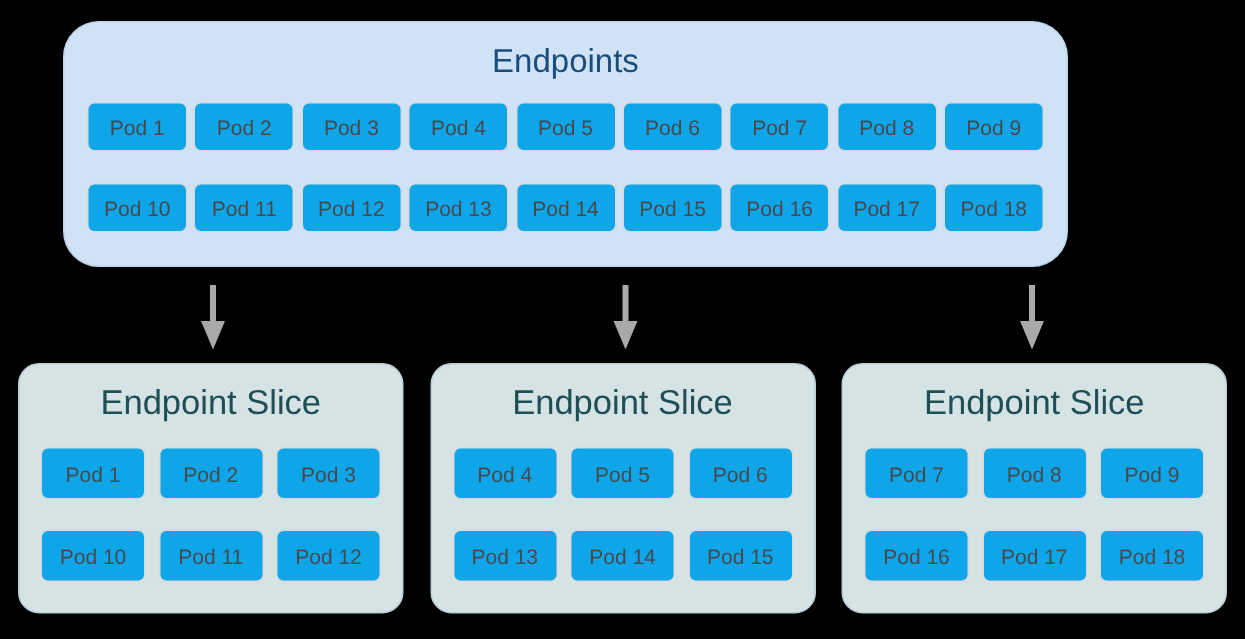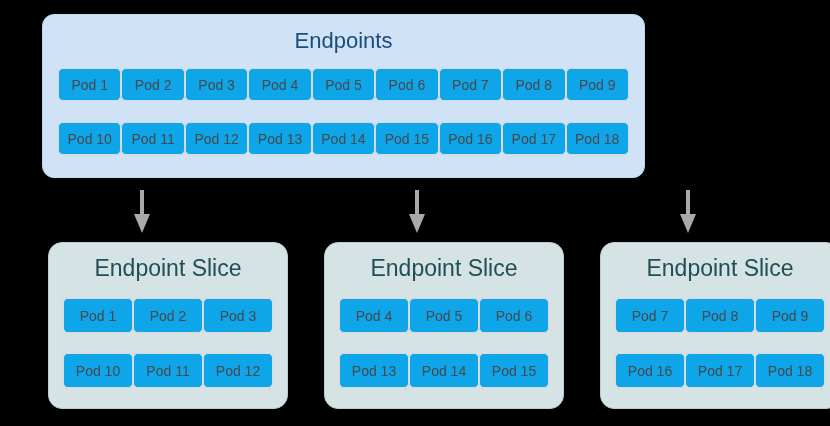--- a/index.html
+++ b/index.html
@@ -12,25 +12,25 @@
   .canvas {
     position: relative;
     width: 830px; height: 426px;
     background: #000000;
   }
 
   
   .endpoints-box {
     position: absolute;
     left: 42px; top: 14px;
-    width: 603px; height: 164px;
+    width: 670px; height: 164px;
     box-sizing: border-box;
     background: #cfe2f6;
     border: 1px solid #bdd5ee;
-    border-radius: 12px;
+    border-radius: 24px;
   }
   .endpoints-title {
     padding-top: 13px;
     line-height: 26px;
     text-align: center;
     font-size: 22px;
     font-weight: 500;
     color: #1b4d7c;
   }
   .endpoints-box .pod-row {
@@ -87,21 +87,20 @@
     padding: 0 12px;
     display: flex;
     justify-content: space-between;
   }
   .slice-box {
     box-sizing: border-box;
     width: 257px; height: 167px;
     background: #d5e3e4;
     border: 1px solid #b9ced2;
     border-radius: 14px;
-    margin-left: 36px;
   }
   .slice-title {
     padding-top: 10px;
     line-height: 30px;
     text-align: center;
     font-size: 23px;
     font-weight: 500;
     color: #1f4e55;
   }
   .slice-box .pod-row {

